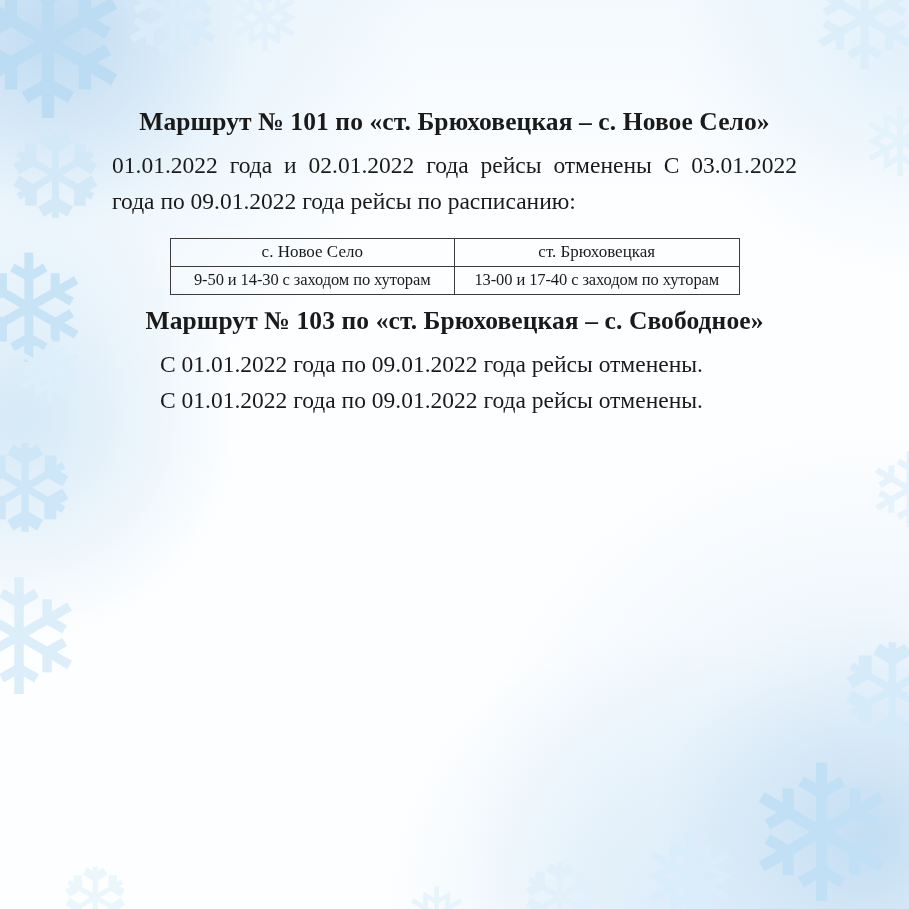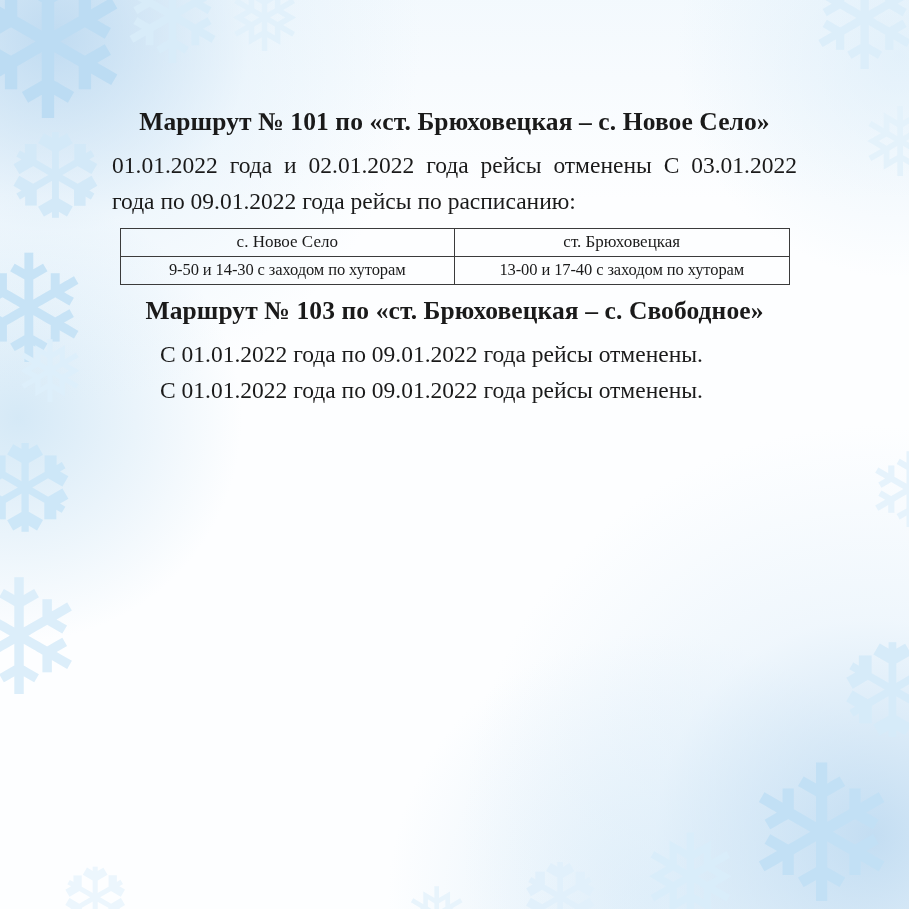--- a/index.html
+++ b/index.html
@@ -73,22 +73,22 @@
   p.para.hang {
     text-indent: 48px;
   }
 
   .block-1 { margin-top: 0; }
   .para-1 { margin-top: 27px; }
 
   
   table.timetable {
     border-collapse: collapse;
-    margin: 8px auto 0 auto;
-    width: 670px;
+    margin: 18px auto 0 auto;
+    width: 570px;
     table-layout: fixed;
   }
   table.timetable th,
   table.timetable td {
     border: 1px solid #3b3b3b;
     text-align: center;
     font-weight: normal;
     font-size: 17px;
     padding: 3px 0 4px 0;
     white-space: nowrap;

